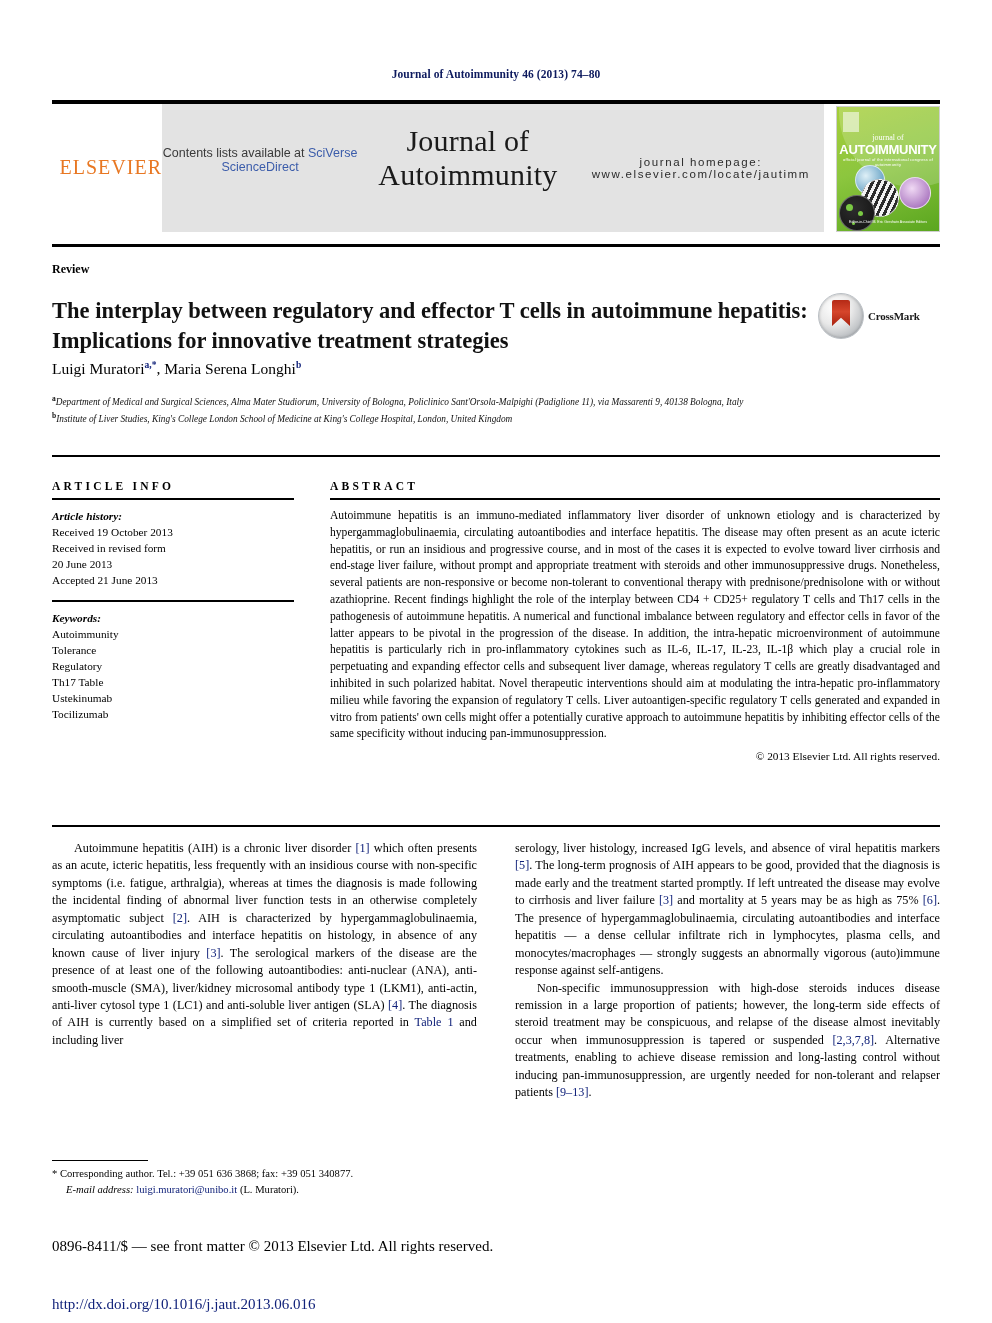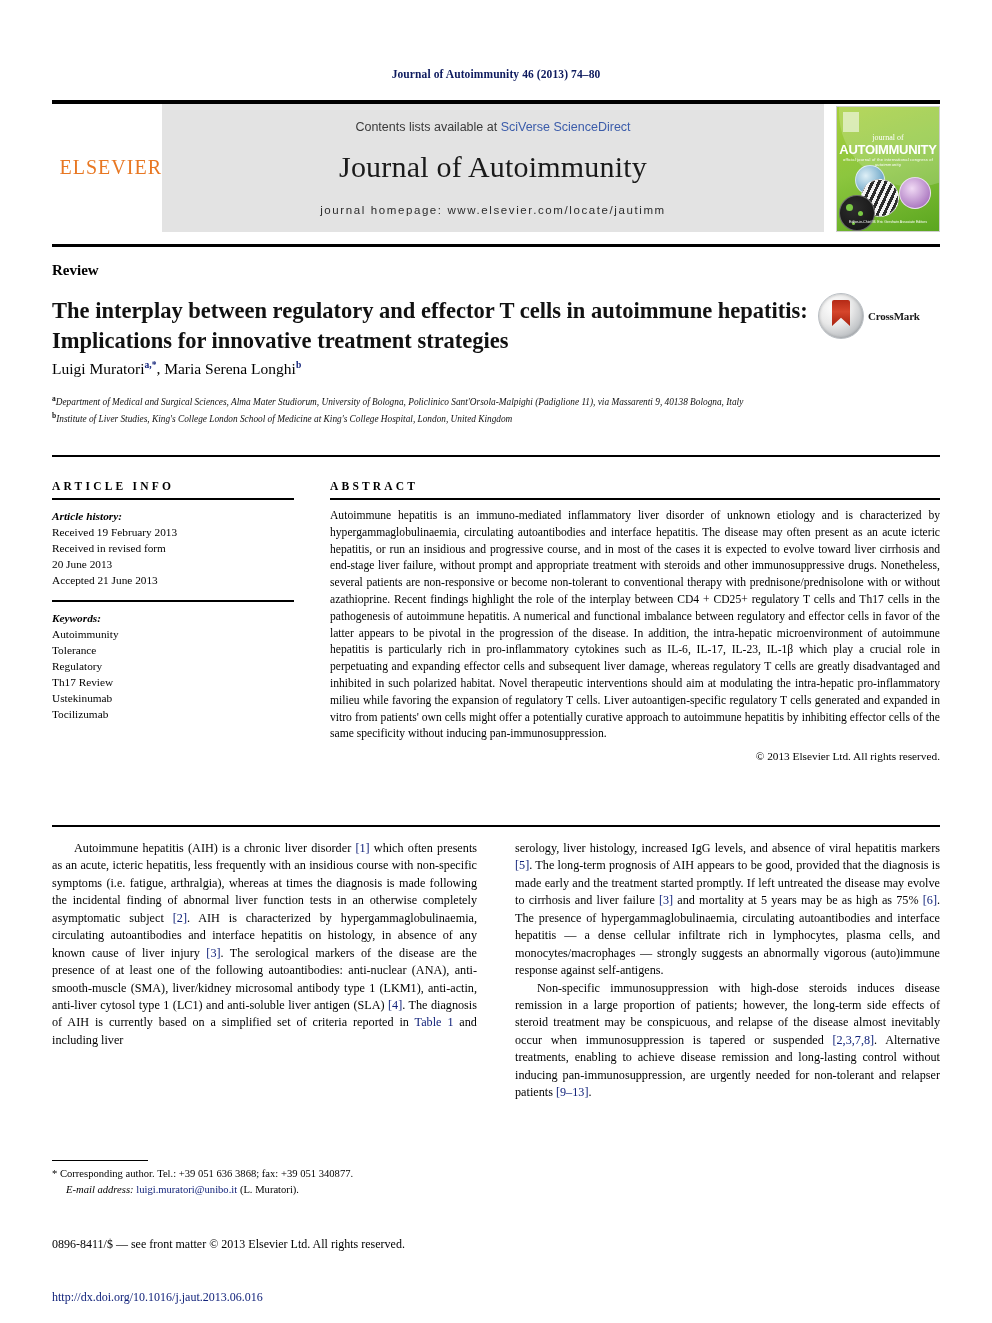--- a/index.html
+++ b/index.html
@@ -72,21 +72,21 @@
     font-size: 20px;
     color: #e87722;
     letter-spacing: 1px;
     line-height: 1;
     white-space: nowrap;
   }
   .masthead-center {
     flex: 1 1 auto;
     background: #e3e3e3;
     display: flex;
-    flex-direction: column;
+    flex-direction: row;
     justify-content: center;
     align-items: center;
     text-align: center;
     padding: 6px 0 6px 0;
   }
   .contents-line {
     font-family: "Liberation Sans", sans-serif;
     font-size: 12.5px;
     color: #3a3a3a;
     margin-bottom: 16px;
@@ -196,21 +196,21 @@
     position: absolute;
     left: 52px;
     width: 888px;
     height: 3px;
     background: #000;
   }
   .section-label {
     position: absolute;
     font-family: "Liberation Serif", serif;
     font-weight: bold;
-    font-size: 15px;
+    font-size: 12px;
   }
   .article-title {
     position: absolute;
     left: 52px;
     top: 281px;
     width: 770px;
     font-family: "Liberation Serif", serif;
     font-size: 22.5px;
     line-height: 1.33;
     color: #111;
@@ -349,21 +349,21 @@
   }
   .footnote .em-label { font-style: italic; }
   .mail-link { color: #11227a; }
 
   .footer {
     position: absolute;
     left: 52px;
     top: 1236px;
     width: 470px;
     font-family: "Liberation Serif", serif;
-    font-size: 12px;
+    font-size: 15px;
     line-height: 1.45;
   }
   .doi-link { color: #11227a; margin-top: 36px; }
 </style>
 </head>
 <body>
 
 <div class="page">
 
   <div class="running-head">Journal of Autoimmunity 46 (2013) 74–80</div>
@@ -471,32 +471,32 @@
     <div><sup>b</sup><span>Institute of Liver Studies, King's College London School of Medicine at King's College Hospital, London, United Kingdom</span></div>
   </div>
 
   <div class="rule-thick" style="top:455px; height:2px;"></div>
 
   <div class="info-col">
     <div class="info-heading">ARTICLE INFO</div>
     <div class="col-rule"></div>
     <div class="info-body info-group">
       <div class="it">Article history:</div>
-      <div>Received 19 February 2013</div>
+      <div>Received 19 October 2013</div>
       <div>Received in revised form</div>
       <div>20 June 2013</div>
       <div>Accepted 21 June 2013</div>
     </div>
     <div class="col-rule" style="margin-top:12px;"></div>
     <div class="info-body info-group">
       <div class="it">Keywords:</div>
       <div>Autoimmunity</div>
       <div>Tolerance</div>
       <div>Regulatory</div>
-      <div>Th17 Review</div>
+      <div>Th17 Table</div>
       <div>Ustekinumab</div>
       <div>Tocilizumab</div>
     </div>
   </div>
 
   <div class="abstract-col">
     <div class="abstract-heading">ABSTRACT</div>
     <div class="col-rule"></div>
     <div class="abstract-text">Autoimmune hepatitis is an immuno-mediated inflammatory liver disorder of unknown etiology and is characterized by hypergammaglobulinaemia, circulating autoantibodies and interface hepatitis. The disease may often present as an acute icteric hepatitis, or run an insidious and progressive course, and in most of the cases it is expected to evolve toward liver cirrhosis and end-stage liver failure, without prompt and appropriate treatment with steroids and other immunosuppressive drugs. Nonetheless, several patients are non-responsive or become non-tolerant to conventional therapy with prednisone/prednisolone with or without azathioprine. Recent findings highlight the role of the interplay between CD4 + CD25+ regulatory T cells and Th17 cells in the pathogenesis of autoimmune hepatitis. A numerical and functional imbalance between regulatory and effector cells in favor of the latter appears to be pivotal in the progression of the disease. In addition, the intra-hepatic microenvironment of autoimmune hepatitis is particularly rich in pro-inflammatory cytokines such as IL-6, IL-17, IL-23, IL-1β which play a crucial role in perpetuating and expanding effector cells and subsequent liver damage, whereas regulatory T cells are greatly disadvantaged and inhibited in such polarized habitat. Novel therapeutic interventions should aim at modulating the intra-hepatic pro-inflammatory milieu while favoring the expansion of regulatory T cells. Liver autoantigen-specific regulatory T cells generated and expanded in vitro from patients' own cells might offer a potentially curative approach to autoimmune hepatitis by inhibiting effector cells of the same specificity without inducing pan-immunosuppression.</div>
     <div class="copyright">© 2013 Elsevier Ltd. All rights reserved.</div>

